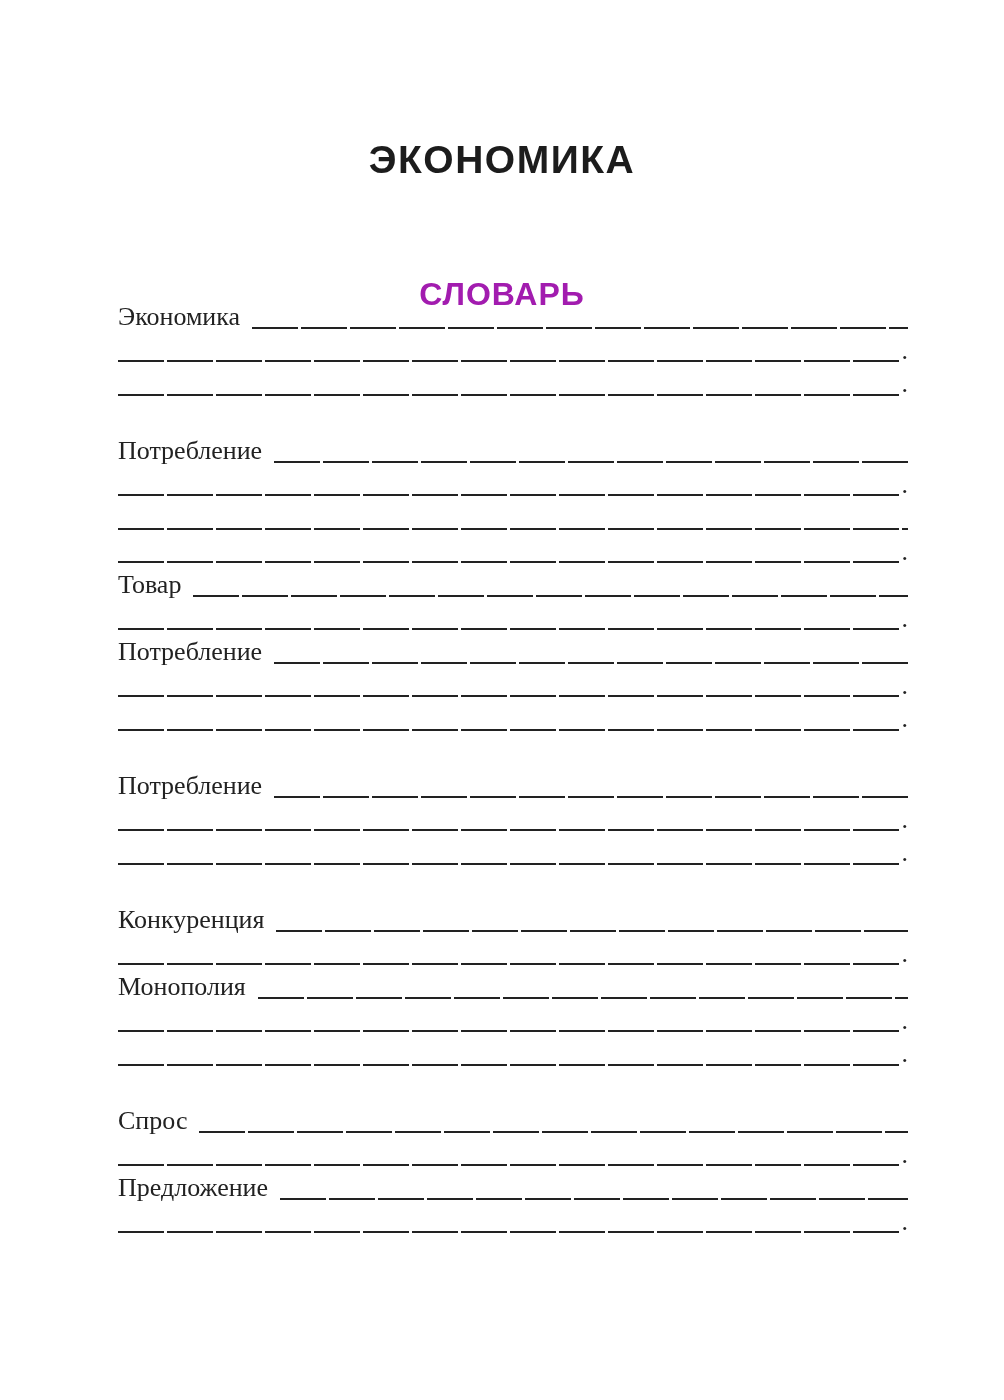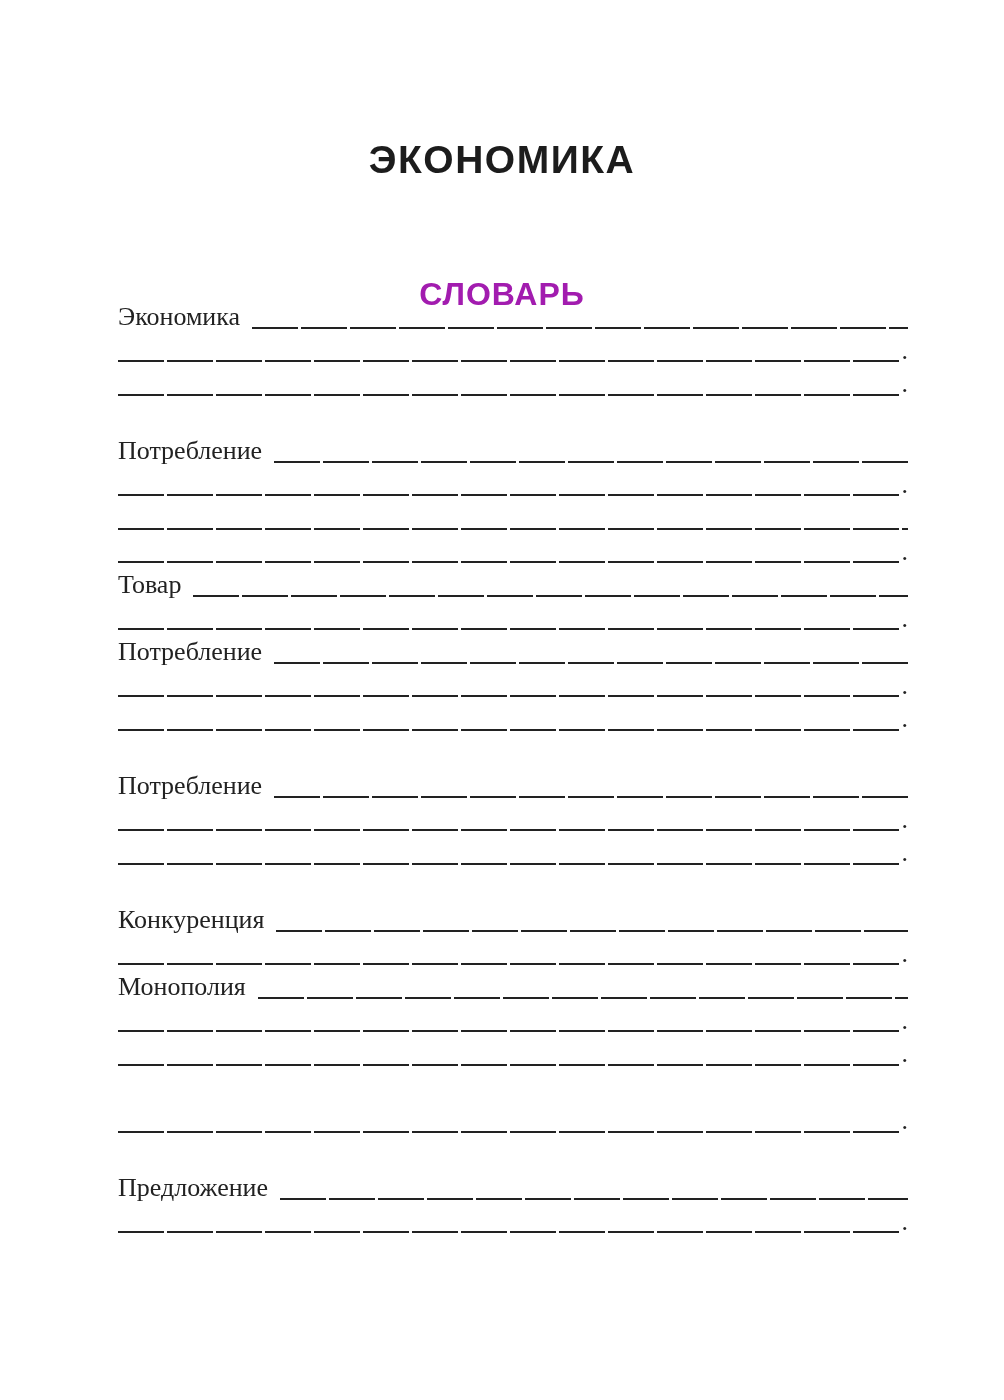--- a/index.html
+++ b/index.html
@@ -196,20 +196,24 @@
 
   <div class="entry">
     <div class="row">
       <span class="blank"></span>
       <span class="terminator">.</span>
     </div>
   </div>
 
   <div class="entry">
     <div class="row">
+      <span class="term">Спрос</span>
+      <span class="blank"></span>
+    </div>
+    <div class="row">
       <span class="blank"></span>
       <span class="terminator">.</span>
     </div>
   </div>
 
   <div class="entry">
     <div class="row">
       <span class="term">Предложение</span>
       <span class="blank"></span>
     </div>

